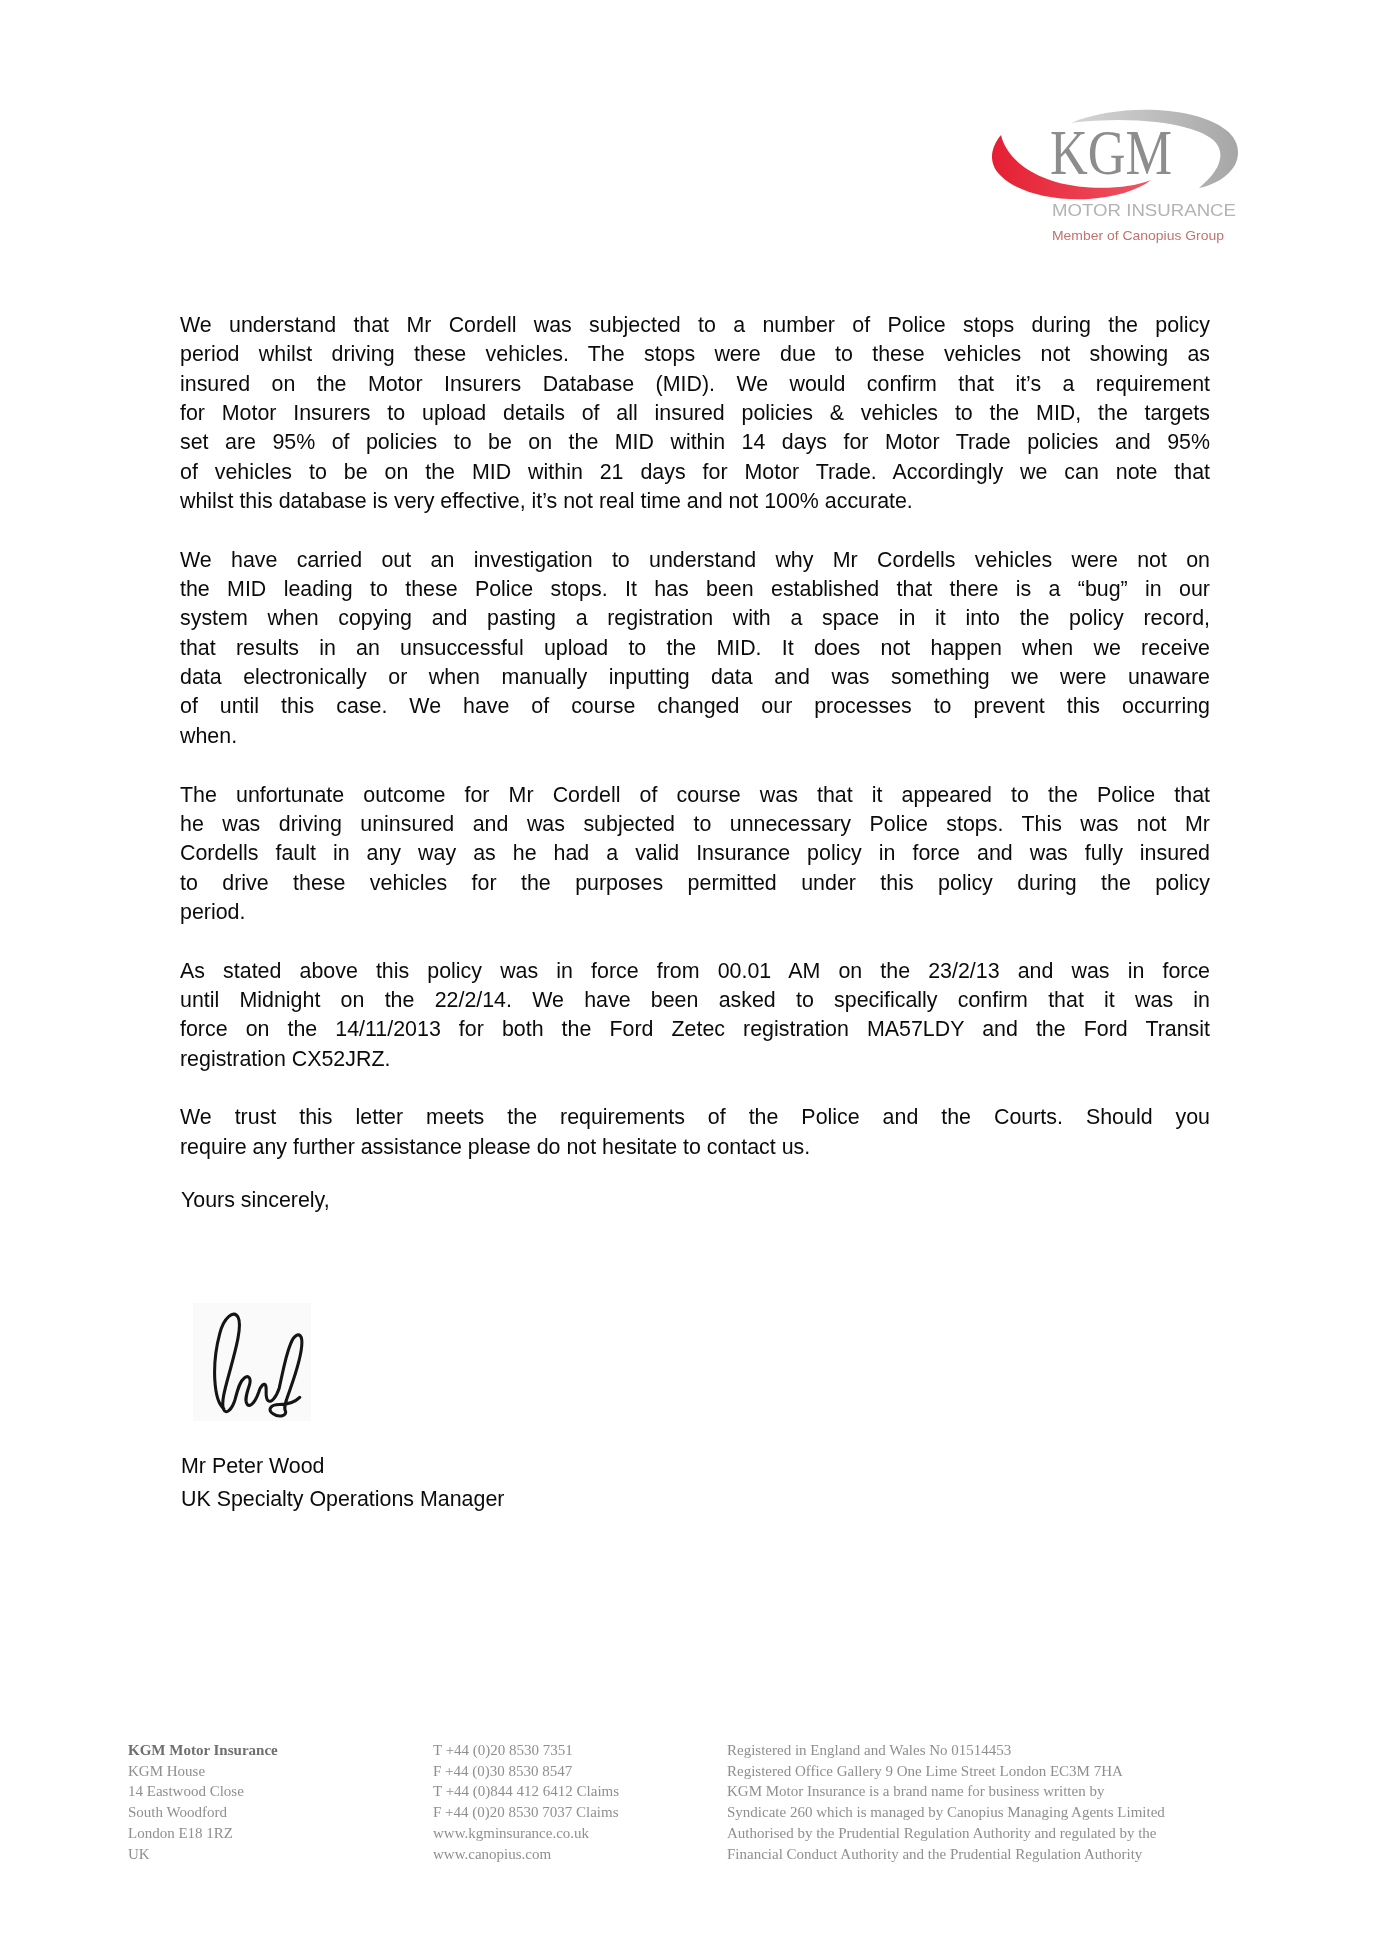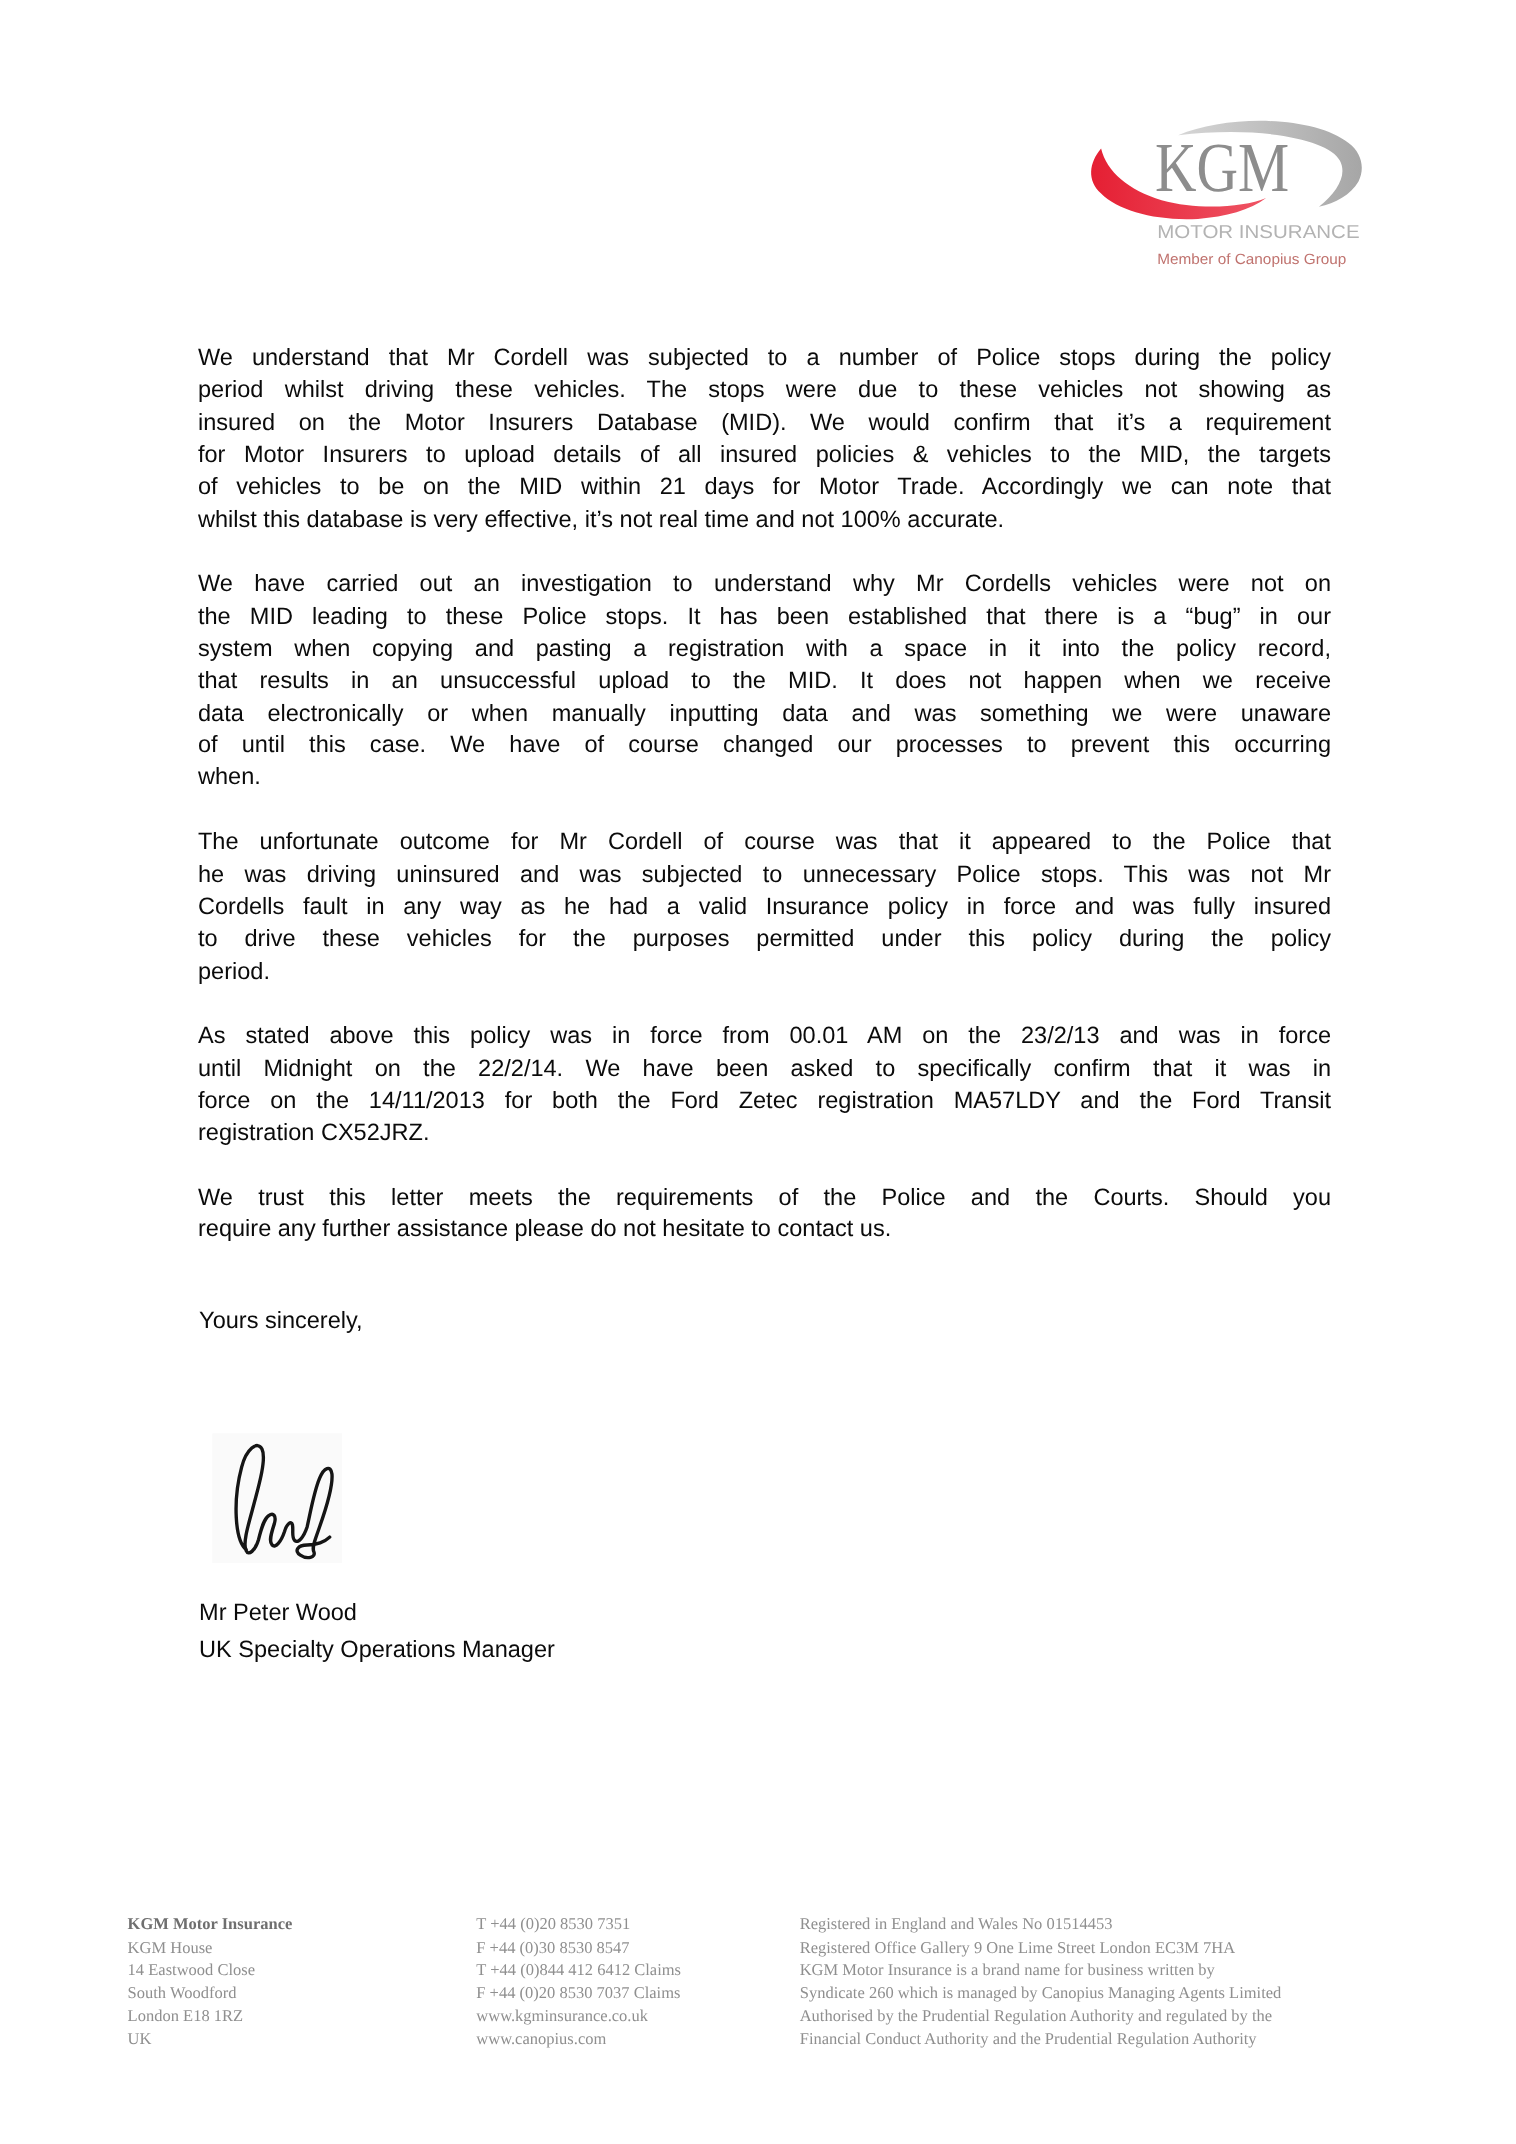--- a/index.html
+++ b/index.html
@@ -30,21 +30,21 @@
     position:absolute; left:181px; top:1450px;
     font-size:21.4px; line-height:33px; color:#0b0b0b;
   }
   
   .footer-col {
     position:absolute; top:1740px;
     font-family:"Liberation Serif", serif;
     font-size:15px; line-height:20.7px; color:#8f8f8f;
   }
   .footer-col .heading { font-weight:bold; color:#6f6f6f; }
-  .col-address { left:116px;  width:300px; }
+  .col-address { left:128px;  width:300px; }
   .col-contact { left:433px;  width:280px; }
   .col-legal   { left:727px;  width:470px; }
 </style>
 </head>
 <body>
 
 <div class="page">
 
   <div class="logo">
     <svg width="252" height="138" viewBox="0 0 252 138">
@@ -74,20 +74,21 @@
       <text x="64" y="132" font-family="Liberation Sans, sans-serif" font-size="13.5" fill="#c0736f" textLength="172" lengthAdjust="spacingAndGlyphs">Member of Canopius Group</text>
     </svg>
   </div>
 
   <div class="body-text">
       <div class="para">
         <div class="line">We understand that Mr Cordell was subjected to a number of Police stops during the policy</div>
         <div class="line">period whilst driving these vehicles. The stops were due to these vehicles not showing as</div>
         <div class="line">insured on the Motor Insurers Database (MID). We would confirm that it’s a requirement</div>
         <div class="line">for Motor Insurers to upload details of all insured policies &amp; vehicles to the MID, the targets</div>
+        <div class="line">set are 95% of policies to be on the MID within 14 days for Motor Trade policies and 95%</div>
         <div class="line">of vehicles to be on the MID within 21 days for Motor Trade. Accordingly we can note that</div>
         <div class="line last">whilst this database is very effective, it’s not real time and not 100% accurate.</div>
       </div>
       <div class="para">
         <div class="line">We have carried out an investigation to understand why Mr Cordells vehicles were not on</div>
         <div class="line">the MID leading to these Police stops. It has been established that there is a “bug” in our</div>
         <div class="line">system when copying and pasting a registration with a space in it into the policy record,</div>
         <div class="line">that results in an unsuccessful upload to the MID. It does not happen when we receive</div>
         <div class="line">data electronically or when manually inputting data and was something we were unaware</div>
         <div class="line">of until this case. We have of course changed our processes to prevent this occurring</div>

